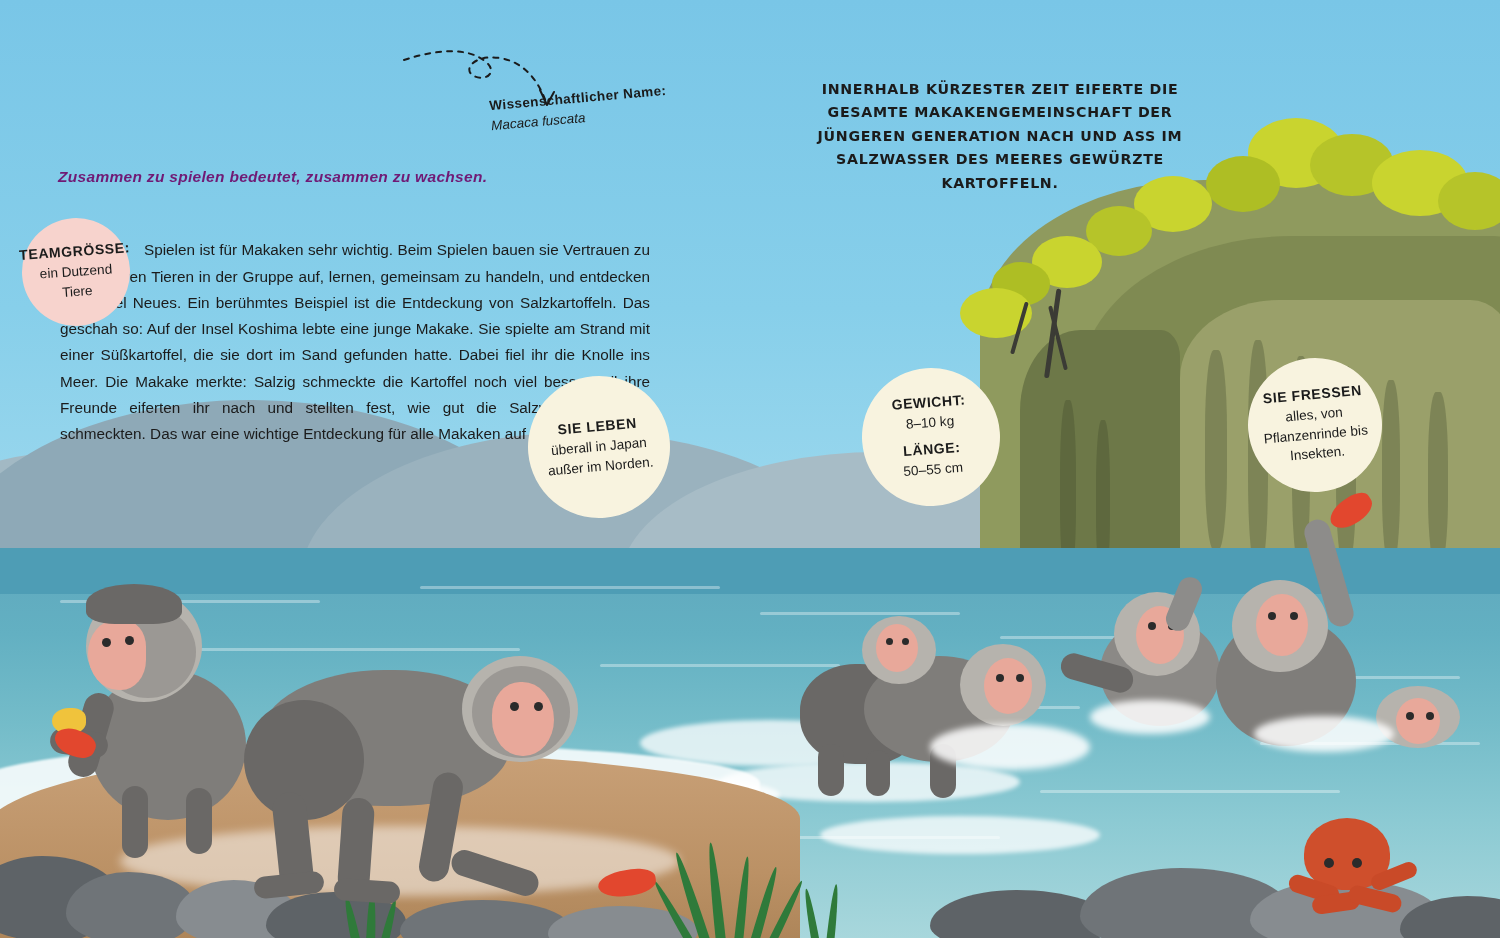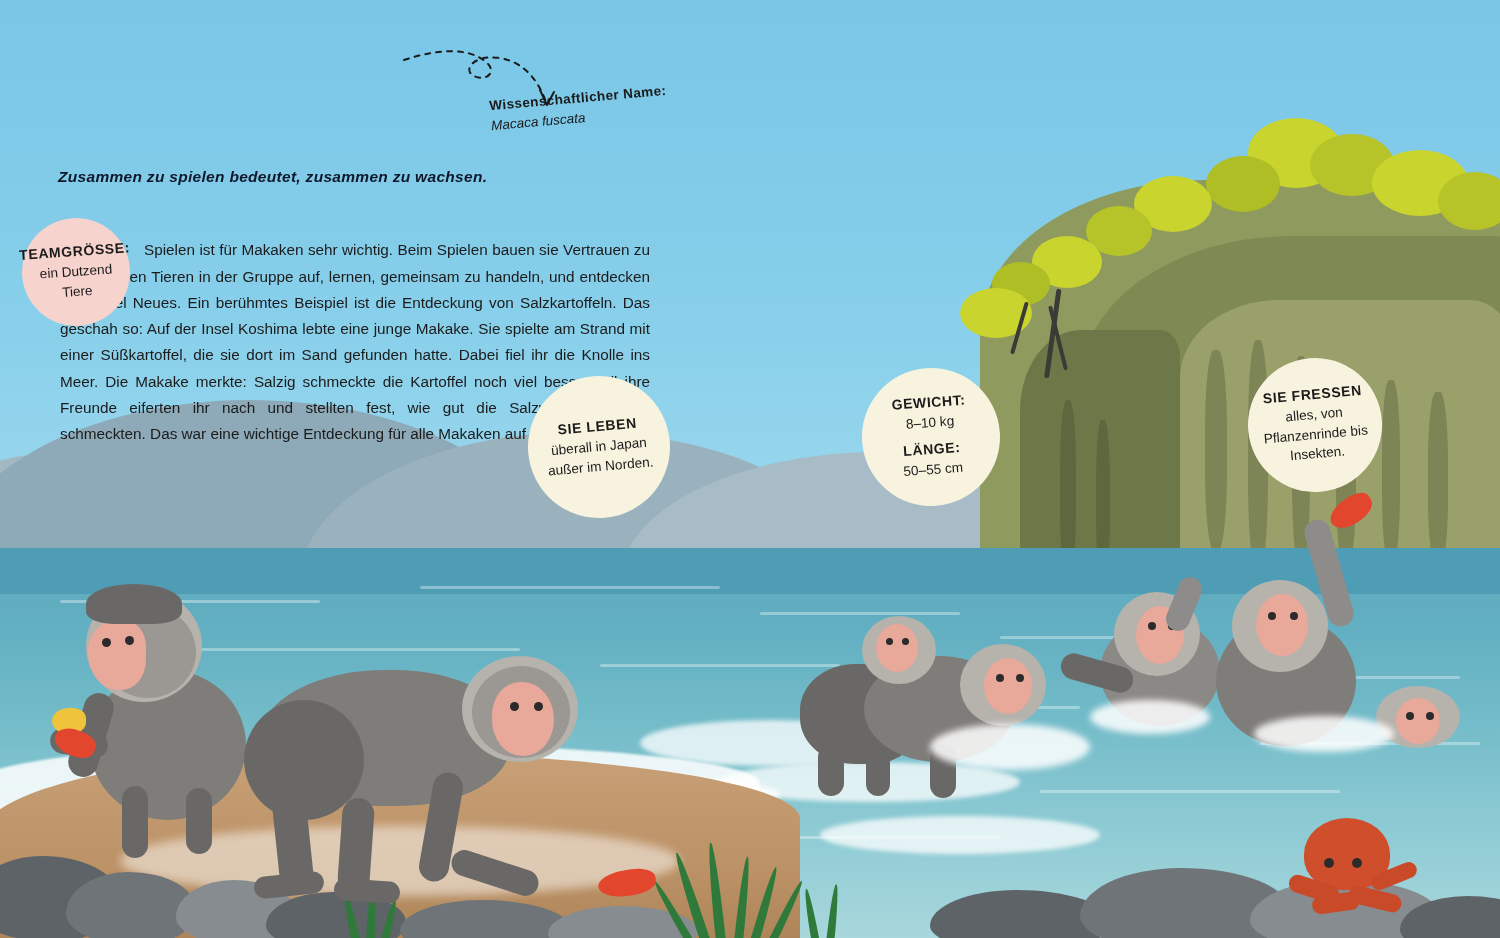--- a/index.html
+++ b/index.html
@@ -169,21 +169,21 @@
     letter-spacing: 1.2px;
     color: #1b1b1b;
     text-transform: uppercase;
   }
   .subhead {
     position: absolute;
     left: 58px; top: 168px;
     width: 520px;
     font-size: 15.5px;
     font-weight: 600;
-    color: #0f172a;
+    color: #701a75;
     font-style: italic;
     letter-spacing: .3px;
   }
   .sci-label {
     position: absolute;
     left: 490px; top: 88px;
     width: 190px;
     font-size: 13.5px;
     color: #1b1b1b;
     line-height: 1.5;
@@ -474,20 +474,21 @@
 
   <div class="subhead">Zusammen zu spielen bedeutet, zusammen zu wachsen.</div>
 
   <div class="sci-label">
     <div class="lbl">Wissenschaftlicher Name:</div>
     <div class="val">Macaca fuscata</div>
   </div>
 
   <p class="body-text">Spielen ist für Makaken sehr wichtig. Beim Spielen bauen sie Vertrauen zu den anderen Tieren in der Gruppe auf, lernen, gemeinsam zu handeln, und entdecken dabei viel Neues. Ein berühmtes Beispiel ist die Entdeckung von Salzkartoffeln. Das geschah so: Auf der Insel Koshima lebte eine junge Makake. Sie spielte am Strand mit einer Süßkartoffel, die sie dort im Sand gefunden hatte. Dabei fiel ihr die Knolle ins Meer. Die Makake merkte: Salzig schmeckte die Kartoffel noch viel besser! All ihre Freunde eiferten ihr nach und stellten fest, wie gut die Salzwasserkartoffeln schmeckten. Das war eine wichtige Entdeckung für alle Makaken auf der Insel.</p>
 
+  <div class="caption-right">INNERHALB KÜRZESTER ZEIT EIFERTE DIE GESAMTE MAKAKENGEMEINSCHAFT DER JÜNGEREN GENERATION NACH UND ASS IM SALZWASSER DES MEERES GEWÜRZTE KARTOFFELN.</div>
 
   <div class="bubble pink tilt-a" id="bubble-team">
     <div class="b-title">Teamgrösse:</div>
     <div class="b-text">ein Dutzend Tiere</div>
   </div>
 
   <div class="bubble cream tilt-b" id="bubble-live">
     <div class="b-title">Sie leben</div>
     <div class="b-text">überall in Japan außer im Norden.</div>
   </div>

